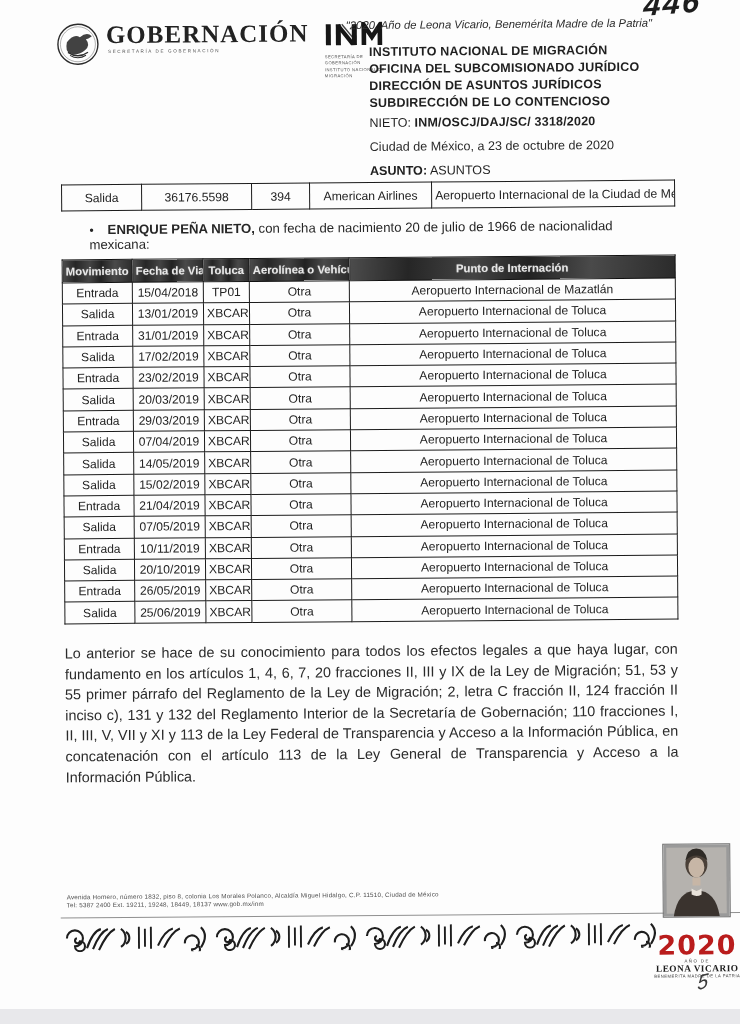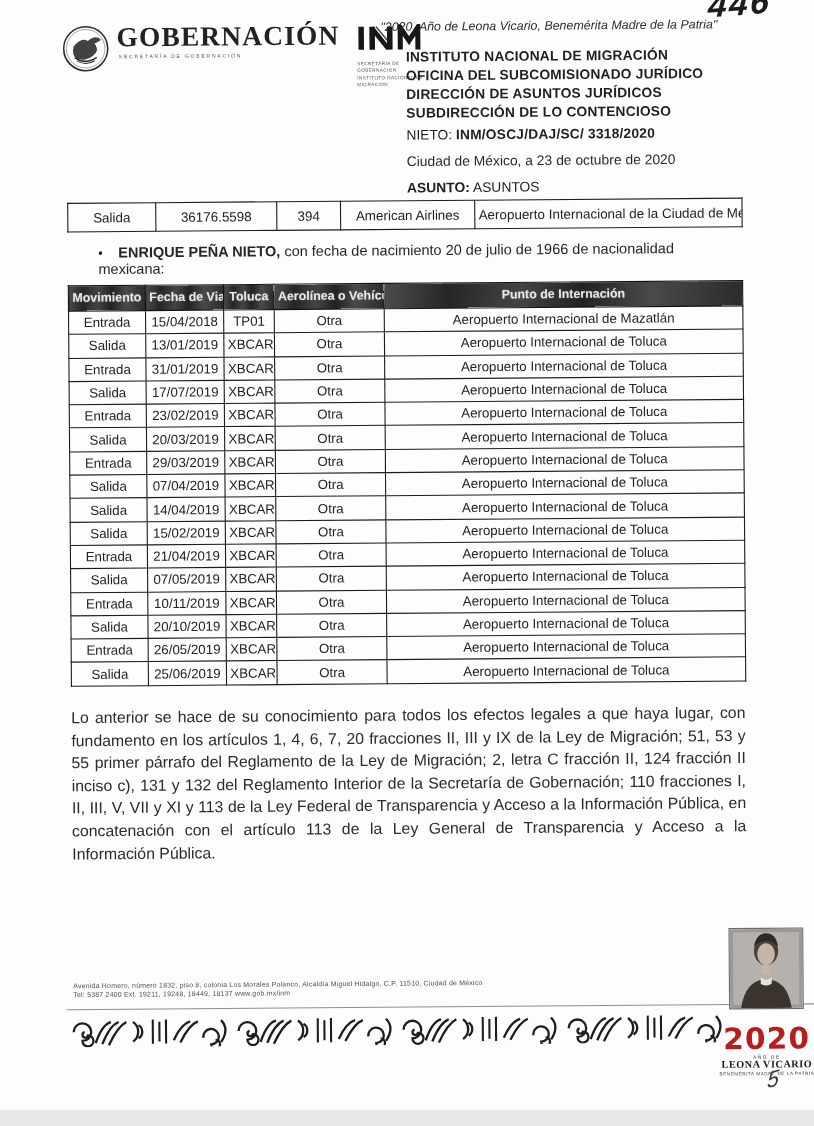--- a/index.html
+++ b/index.html
@@ -190,21 +190,21 @@
         <tr>
           <td>Entrada</td>
           <td>31/01/2019</td>
           <td>XBCAR</td>
           <td>Otra</td>
           <td>Aeropuerto Internacional de Toluca</td>
         </tr>
 
         <tr>
           <td>Salida</td>
-          <td>17/07/2019</td>
+          <td>17/02/2019</td>
           <td>XBCAR</td>
           <td>Otra</td>
           <td>Aeropuerto Internacional de Toluca</td>
         </tr>
 
         <tr>
           <td>Entrada</td>
           <td>23/02/2019</td>
           <td>XBCAR</td>
           <td>Otra</td>
@@ -230,21 +230,21 @@
         <tr>
           <td>Salida</td>
           <td>07/04/2019</td>
           <td>XBCAR</td>
           <td>Otra</td>
           <td>Aeropuerto Internacional de Toluca</td>
         </tr>
 
         <tr>
           <td>Salida</td>
-          <td>14/04/2019</td>
+          <td>14/05/2019</td>
           <td>XBCAR</td>
           <td>Otra</td>
           <td>Aeropuerto Internacional de Toluca</td>
         </tr>
 
         <tr>
           <td>Salida</td>
           <td>15/02/2019</td>
           <td>XBCAR</td>
           <td>Otra</td>

